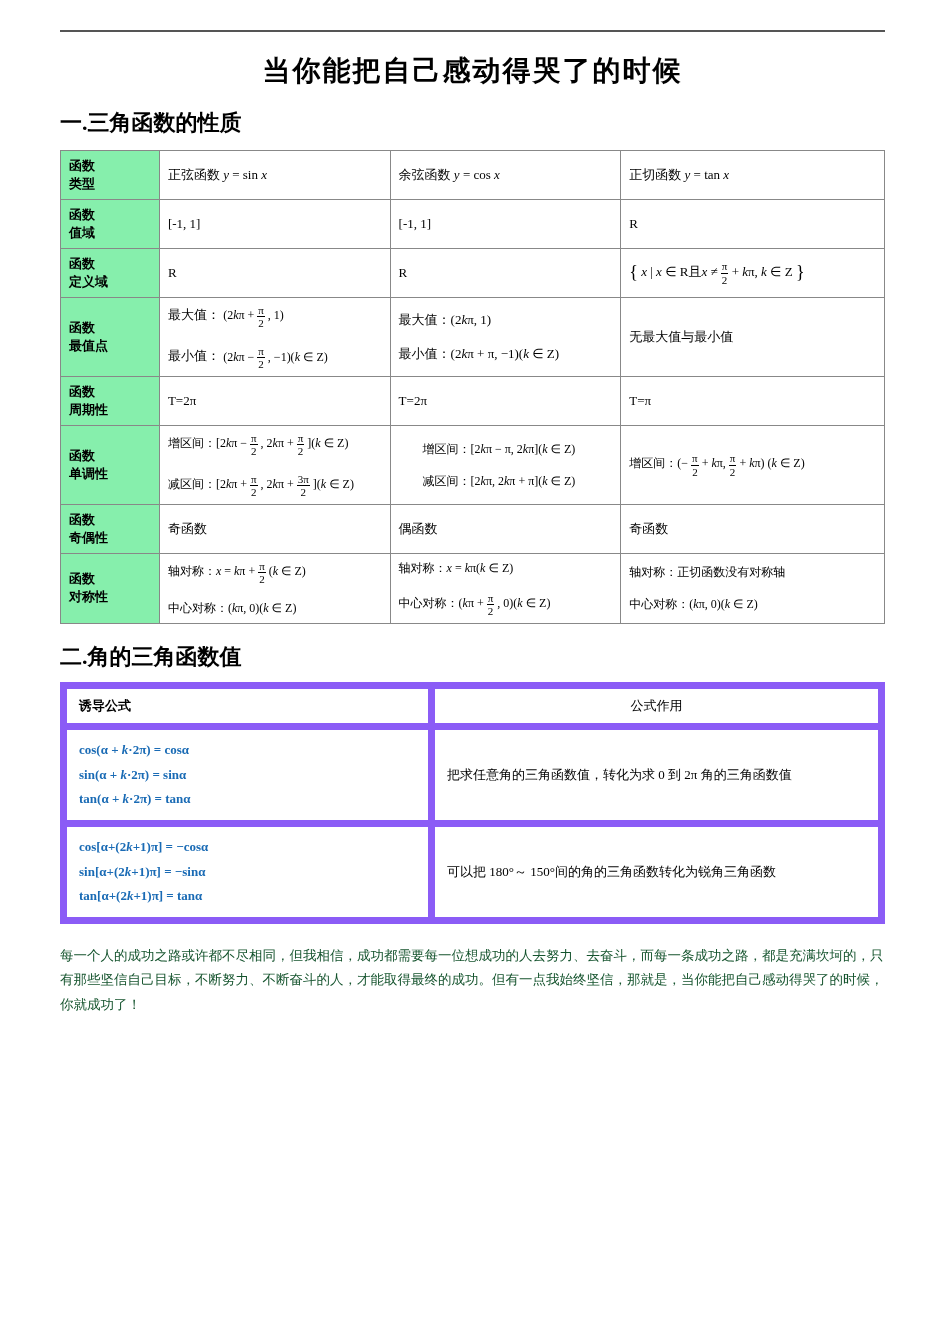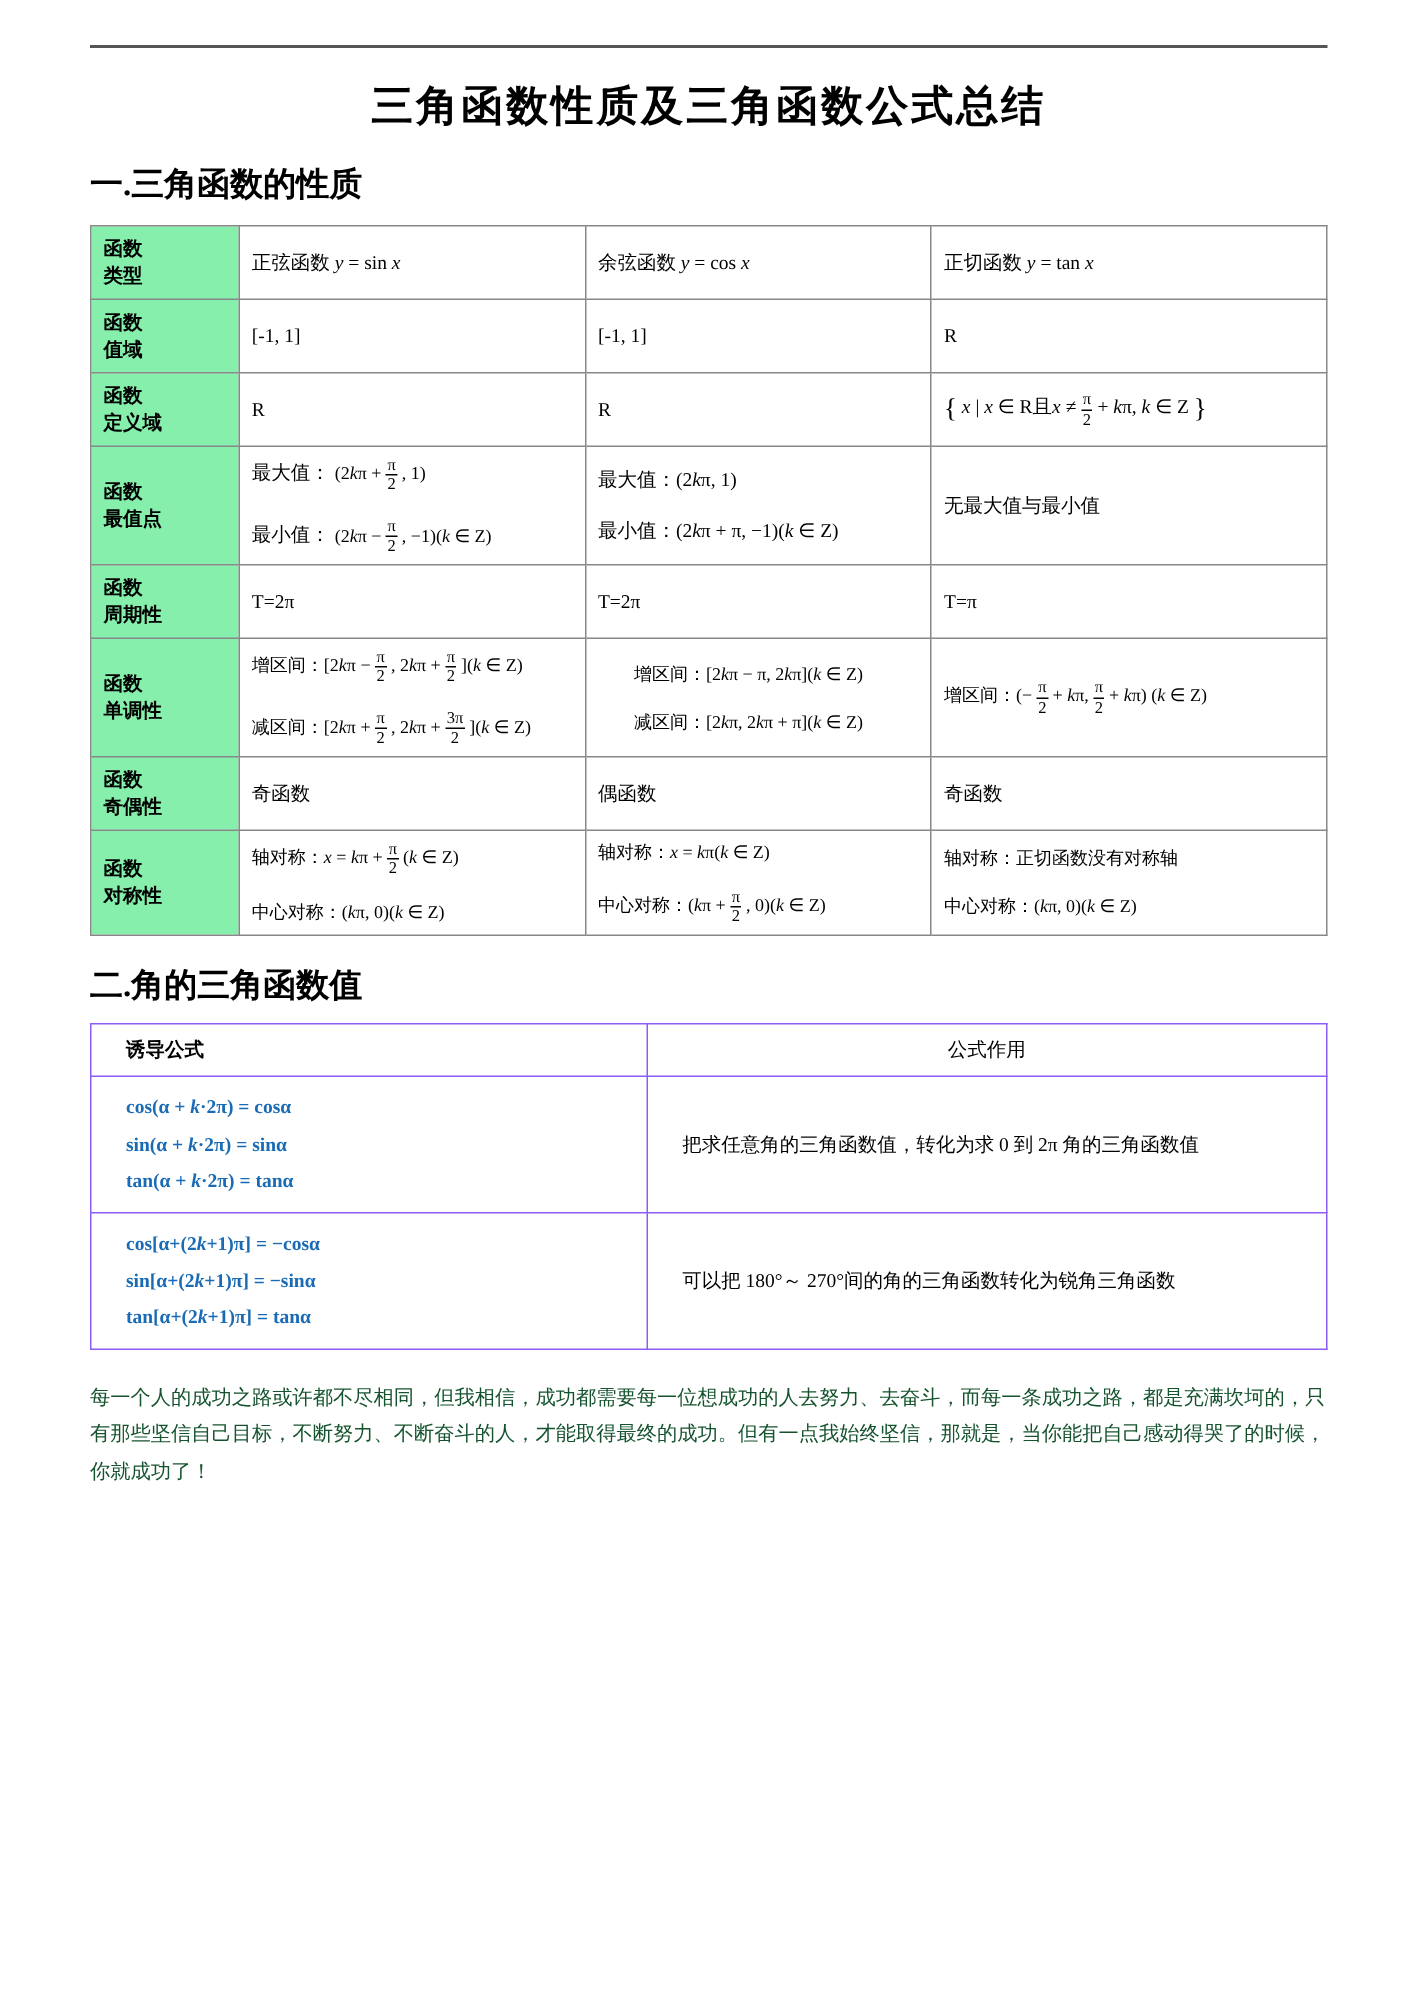--- a/index.html
+++ b/index.html
@@ -51,22 +51,22 @@
       font-size: 13.5px;
       line-height: 1.8;
       color: #14532d;
     }
     .section2-title {
       font-size: 22px;
       font-weight: bold;
       margin-bottom: 10px;
     }
     .induction-table td {
-      border: 1px solid #8b5cf6;
-      padding: 8px 23px;
+      border: 7px solid #8b5cf6;
+      padding: 8px 12px;
     }
     .induction-formula {
       color: #1a6bb5;
       font-size: 13px;
       line-height: 1.9;
       font-weight: bold;
     }
     .math {
       font-family: "Times New Roman", Times, serif;
       font-style: italic;
@@ -84,21 +84,21 @@
     .set-brace {
       font-size: 18px;
       vertical-align: middle;
     }
   </style>
 </head>
 <body>
 
 <div class="top-border"></div>
 
-<h1 class="main-title">三角函数性质及三角函数公式总结</h1>
+<h1 class="main-title">当你能把自己感动得哭了的时候</h1>
 
 <h2 class="section-title">
   <span>一.三角函数的性质</span>
 </h2>
 
 <table>
   <colgroup>
     <col style="width:52px">
     <col style="width:28%">
     <col style="width:28%">
@@ -273,19 +273,19 @@
   </tr>
   <tr>
     <td>
       <div class="induction-formula">
         cos[α+(2<span class="math">k</span>+1)π] = −cosα<br>
         sin[α+(2<span class="math">k</span>+1)π] = −sinα<br>
         tan[α+(2<span class="math">k</span>+1)π] = tanα
       </div>
     </td>
     <td>
-      可以把 180°～ 270°间的角的三角函数转化为锐角三角函数
+      可以把 180°～ 150°间的角的三角函数转化为锐角三角函数
     </td>
   </tr>
 </tbody>
   </table>
 
 <div class="footer-text">每一个人的成功之路或许都不尽相同，但我相信，成功都需要每一位想成功的人去努力、去奋斗，而每一条成功之路，都是充满坎坷的，只有那些坚信自己目标，不断努力、不断奋斗的人，才能取得最终的成功。但有一点我始终坚信，那就是，当你能把自己感动得哭了的时候，你就成功了！</div>
 
 </body></html>

